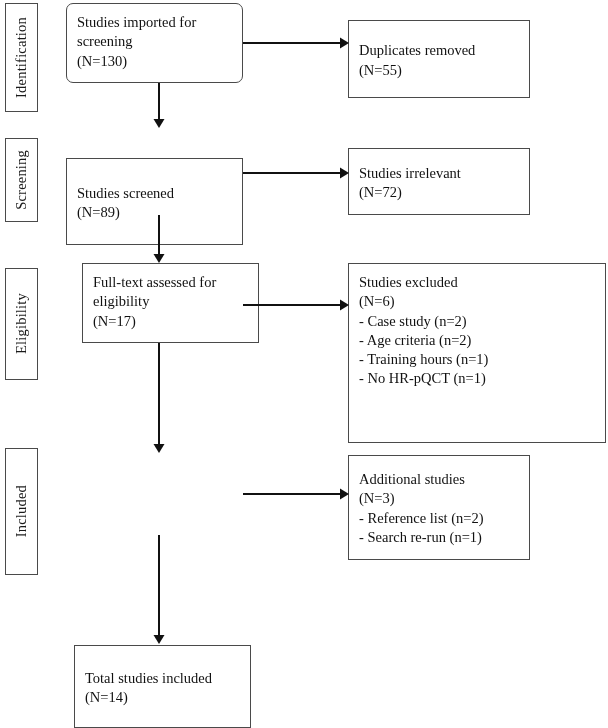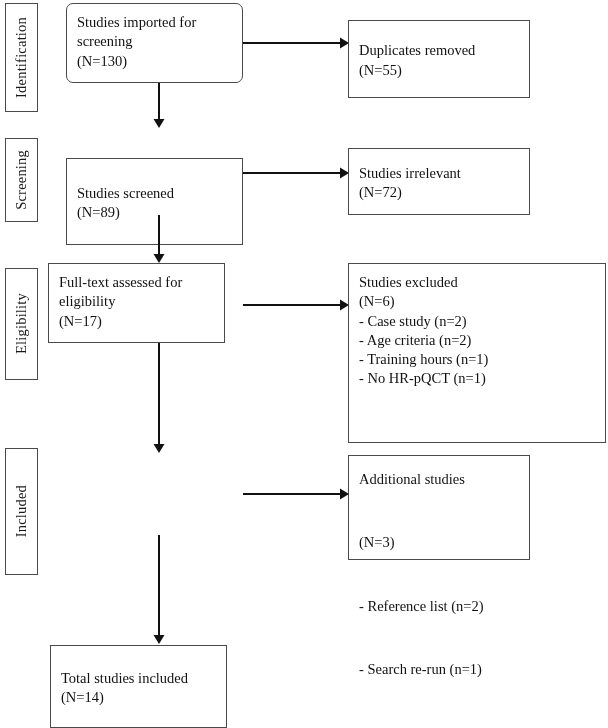--- a/index.html
+++ b/index.html
@@ -129,21 +129,21 @@
     </svg>
   </div>
 
   <div class="conn" style="left:149px; top:215px; width:20px; height:49px;">
     <svg width="20" height="49" viewBox="0 0 20 49">
       <line x1="10" y1="0" x2="10" y2="40" stroke="#111111" stroke-width="2"></line>
       <polygon points="4.5,39 15.5,39 10,48" fill="#111111"></polygon>
     </svg>
   </div>
 
-  <div class="node top-align" style="left:48px; top:263px; width:177px; height:80px;">
+  <div class="node top-align" style="left:82px; top:263px; width:177px; height:80px;">
     <div class="line">Full-text assessed for</div>
     <div class="line">eligibility</div>
     <div class="line">(N=17)</div>
   </div>
 
   <div class="node top-align" style="left:348px; top:263px; width:258px; height:180px; ">
     <div class="line">Studies excluded</div>
     <div class="line">(N=6)</div>
     <div class="line">- Case study (n=2)</div>
     <div class="line">- Age criteria (n=2)</div>
@@ -159,39 +159,39 @@
   </div>
 
   <div class="conn" style="left:149px; top:343px; width:20px; height:111px;">
     <svg width="20" height="111" viewBox="0 0 20 111">
       <line x1="10" y1="0" x2="10" y2="102" stroke="#111111" stroke-width="2"></line>
       <polygon points="4.5,101 15.5,101 10,110" fill="#111111"></polygon>
     </svg>
   </div>
 
 
-  <div class="node top-align" style="left:348px; top:455px; width:182px; height:105px; padding-top:14px;gap:44px;">
+  <div class="node top-align" style="left:348px; top:455px; width:182px; height:105px; padding-top:14px;">
     <div class="line">Additional studies</div>
     <div class="line">(N=3)</div>
     <div class="line">- Reference list (n=2)</div>
     <div class="line">- Search re-run (n=1)</div>
   </div>
 
   <div class="conn" style="left:243px; top:484px; width:107px; height:20px;">
     <svg width="107" height="20" viewBox="0 0 107 20">
       <line x1="0" y1="10" x2="97" y2="10" stroke="#111111" stroke-width="2"></line>
       <polygon points="97,4.5 106,10 97,15.5" fill="#111111"></polygon>
     </svg>
   </div>
 
   <div class="conn" style="left:149px; top:535px; width:20px; height:110px;">
     <svg width="20" height="110" viewBox="0 0 20 110">
       <line x1="10" y1="0" x2="10" y2="101" stroke="#111111" stroke-width="2"></line>
       <polygon points="4.5,100 15.5,100 10,109" fill="#111111"></polygon>
     </svg>
   </div>
 
-  <div class="node" style="left:50px; top:645px; width:177px; height:83px;">
+  <div class="node" style="left:74px; top:645px; width:177px; height:83px;">
     <div class="line">Total studies included</div>
     <div class="line">(N=14)</div>
   </div>
 
 </div>
 
 </body></html>

